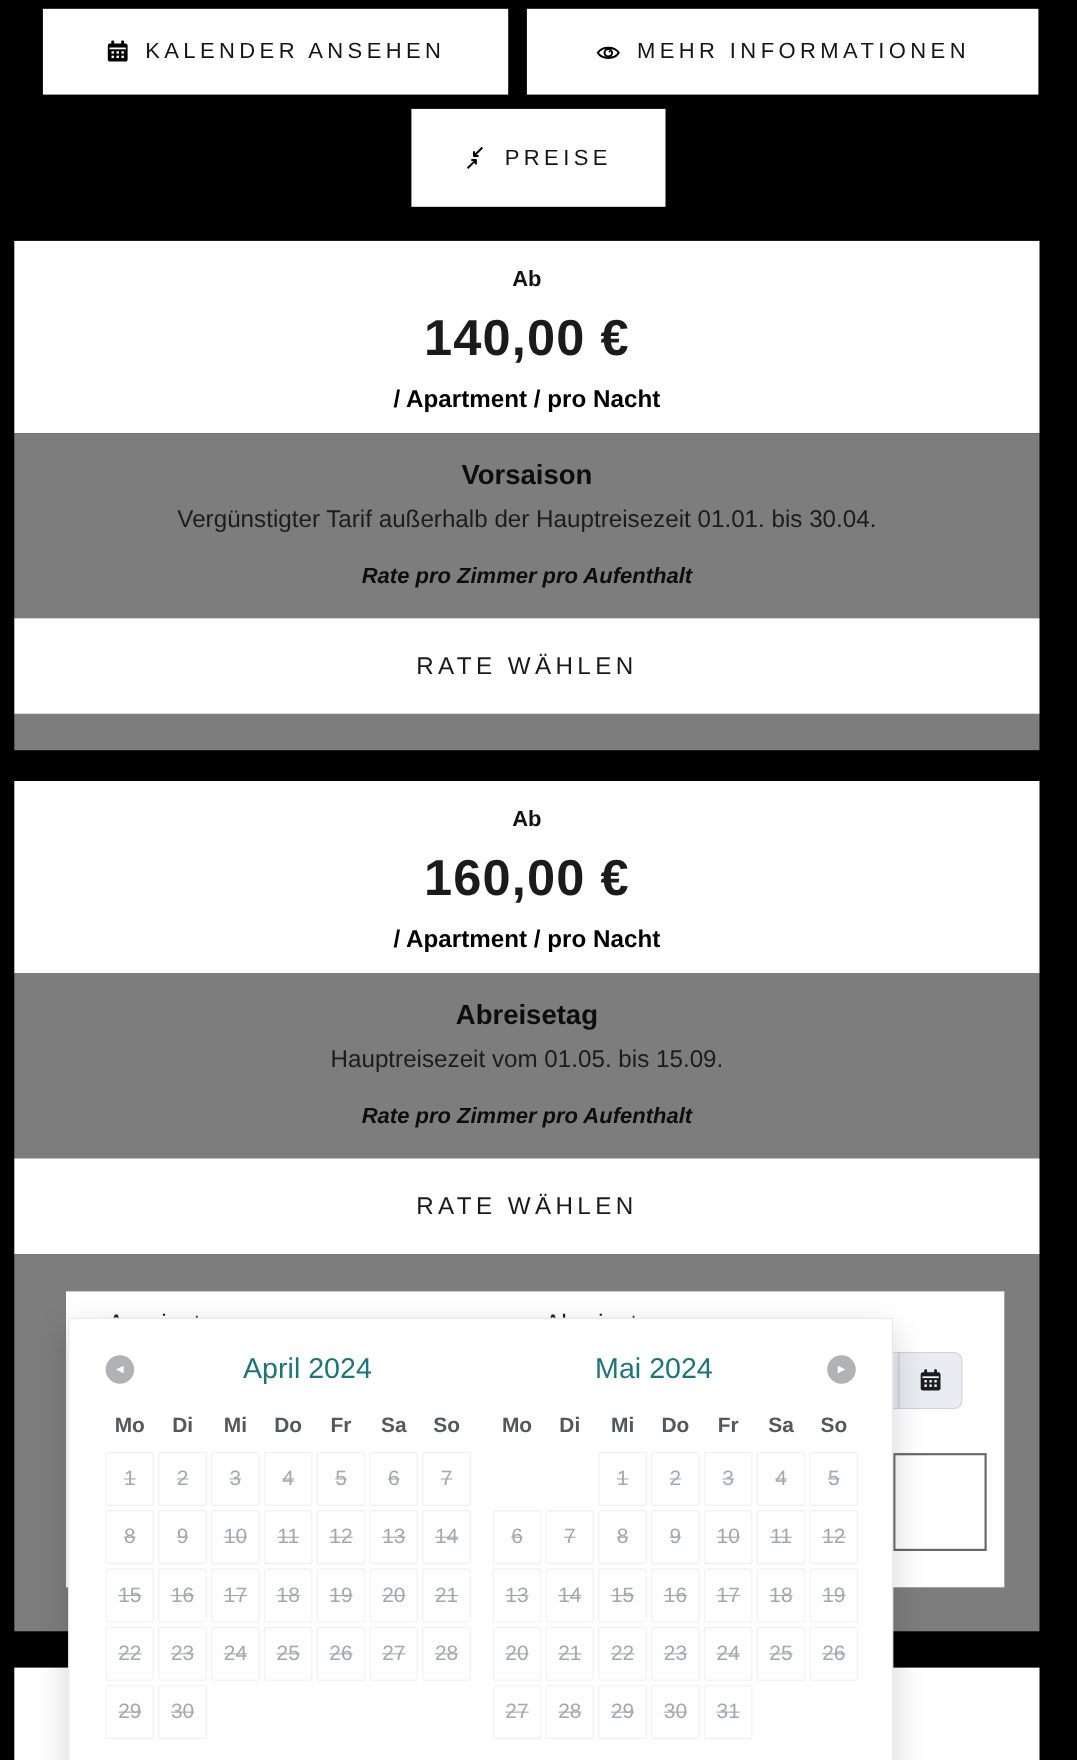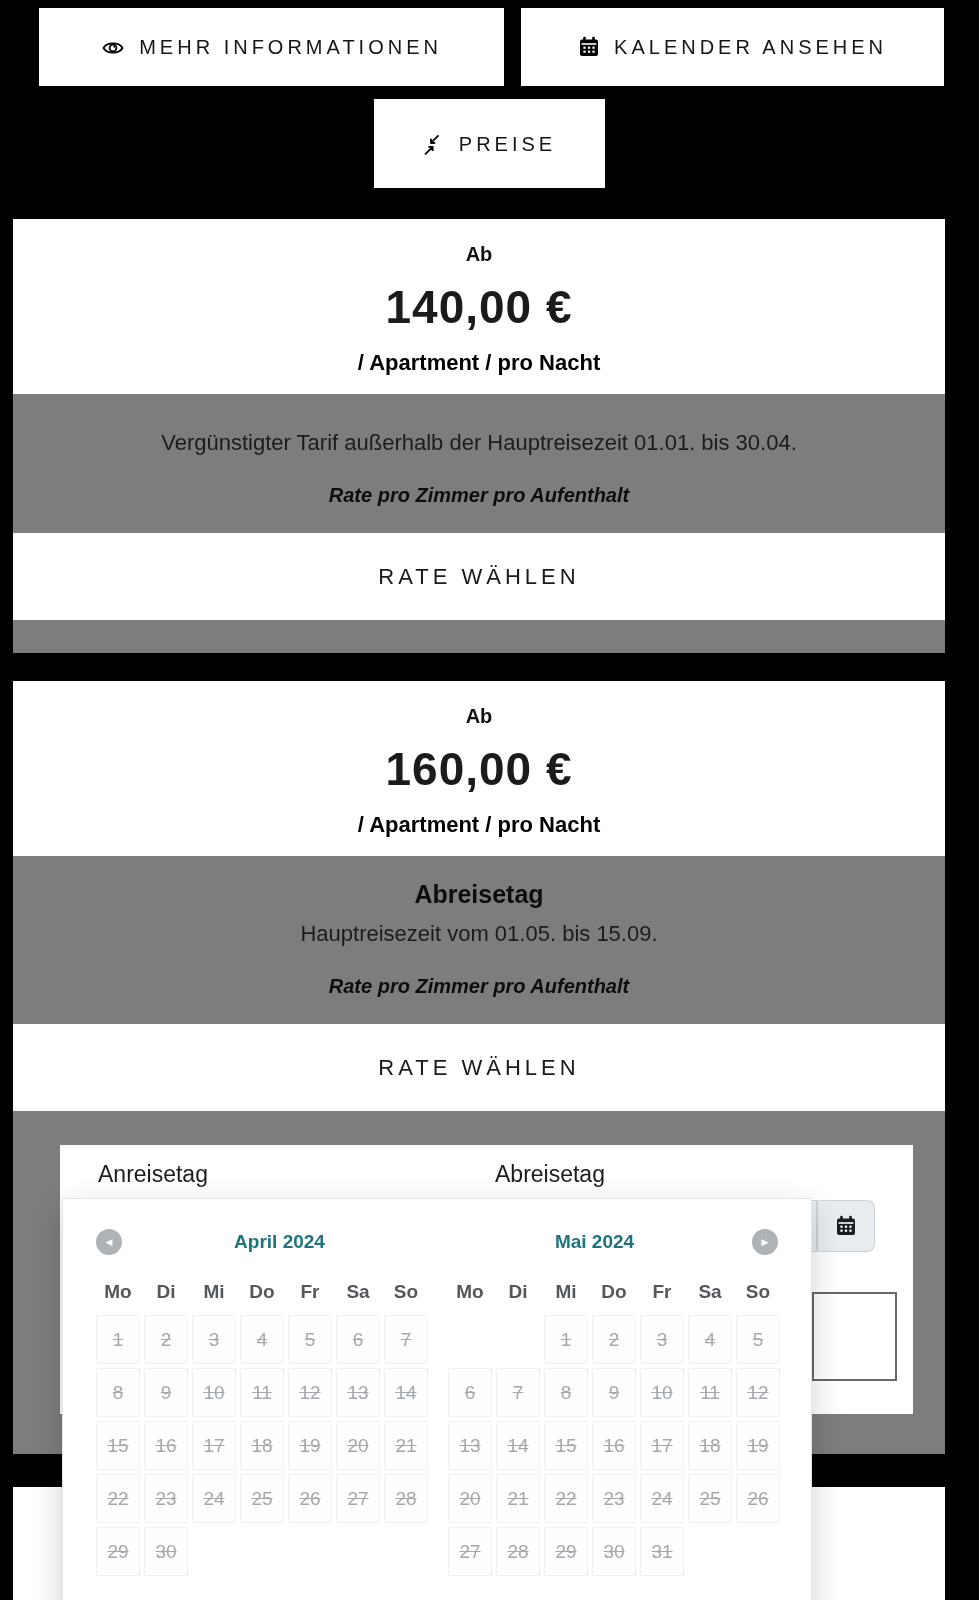--- a/index.html
+++ b/index.html
@@ -82,87 +82,88 @@
     background:#fff; border:1px solid #e6e6e6;
     box-shadow:0 12px 30px rgba(0,0,0,0.18);
     padding:22px 33px 0;
   }
   .dp-header { display:grid; grid-template-columns:26px 1fr 1fr 26px; align-items:center; margin-top:8px; }
   .nav-btn {
     width:26px; height:26px; border-radius:50%; background:#b0b3b6; border:none; cursor:pointer;
     color:#fff; font-size:9px; display:flex; align-items:center; justify-content:center;
     font-family:"DejaVu Sans", sans-serif; padding:0;
   }
-  .dp-title { text-align:center; font-weight:bold; font-size:19px; color:#1e747c; }
+  .dp-title { text-align:center; font-weight:normal; font-size:26px; color:#1e747c; }
   .months { display:flex; gap:20px; margin-top:26px; }
   .month { width:332px; }
   .weekdays, .days { display:grid; grid-template-columns:repeat(7,44px); gap:4px; }
   .wd { text-align:center; font-weight:bold; font-size:19px; color:#54585c; height:22px; }
   .days { margin-top:12px; }
   .day {
     width:44px; height:49px; line-height:47px; text-align:center;
     border:1px solid #f0f0f1; border-radius:2px; background:#fefefe;
     color:#a4a8ad; font-size:19px; text-decoration:line-through; cursor:default;
   }
   .day.empty { border-color:transparent; background:transparent; text-decoration:none; }
 
   svg { display:block; }
 </style>
 </head>
 <body>
 
 <div class="btn-row">
-  <button class="wbtn btn-more">
-    <span class="ic">
-      <svg width="24" height="24" viewBox="0 0 24 24" fill="none" stroke="#000" stroke-width="1.8">
-        <path d="M2.5 12 C6 5.8 18 5.8 21.5 12 C18 18.2 6 18.2 2.5 12 Z"></path>
-        <circle cx="12" cy="12" r="3.4"></circle>
-        <circle cx="13.2" cy="10.8" r="0.9" fill="#000" stroke="none"></circle>
-      </svg>
-    </span>
-    <span>MEHR INFORMATIONEN</span>
-  </button>
   <button class="wbtn btn-cal">
     <span class="ic">
       <svg width="22" height="22" viewBox="0 0 22 22">
         <rect x="2" y="3.5" width="18" height="16.5" rx="2" fill="#000"></rect>
         <rect x="5.2" y="0.8" width="2.6" height="4.5" rx="1" fill="#000"></rect>
         <rect x="14.2" y="0.8" width="2.6" height="4.5" rx="1" fill="#000"></rect>
         <rect x="3.6" y="7.2" width="14.8" height="1.6" fill="#fff"></rect>
         <g fill="#fff">
           <rect x="5.4" y="10.6" width="2.2" height="2.2"></rect>
             <rect x="9.9" y="10.6" width="2.2" height="2.2"></rect>
             <rect x="14.4" y="10.6" width="2.2" height="2.2"></rect>
           <rect x="5.4" y="14.6" width="2.2" height="2.2"></rect>
             <rect x="9.9" y="14.6" width="2.2" height="2.2"></rect>
             <rect x="14.4" y="14.6" width="2.2" height="2.2"></rect>
         </g>
       </svg>
     </span>
     <span>KALENDER ANSEHEN</span>
   </button>
+  <button class="wbtn btn-more">
+    <span class="ic">
+      <svg width="24" height="24" viewBox="0 0 24 24" fill="none" stroke="#000" stroke-width="1.8">
+        <path d="M2.5 12 C6 5.8 18 5.8 21.5 12 C18 18.2 6 18.2 2.5 12 Z"></path>
+        <circle cx="12" cy="12" r="3.4"></circle>
+        <circle cx="13.2" cy="10.8" r="0.9" fill="#000" stroke="none"></circle>
+      </svg>
+    </span>
+    <span>MEHR INFORMATIONEN</span>
+  </button>
 </div>
 
 <div class="btn-prices-wrap">
   <button class="wbtn btn-prices">
     <span class="ic compress">
       <span class="a1">↙</span>
       <span class="a2">↗</span>
     </span>
     <span>PREISE</span>
   </button>
 </div>
 
 <div class="card gap31" style="margin-top:31px;">
   <div class="card-top">
     <div class="ab">Ab</div>
     <div class="price">140,00 €</div>
     <div class="unit">/ Apartment / pro Nacht</div>
   </div>
   <div class="card-season">
+    <div class="season-title">Vorsaison</div>
     <div class="season-desc">Vergünstigter Tarif außerhalb der Hauptreisezeit 01.01. bis 30.04.</div>
     <div class="season-note">Rate pro Zimmer pro Aufenthalt</div>
   </div>
   <button class="card-rate">RATE WÄHLEN</button>
   <div class="card-strip"></div>
 </div>
 
 <div class="card gap28">
   <div class="card-top">
     <div class="ab">Ab</div>

